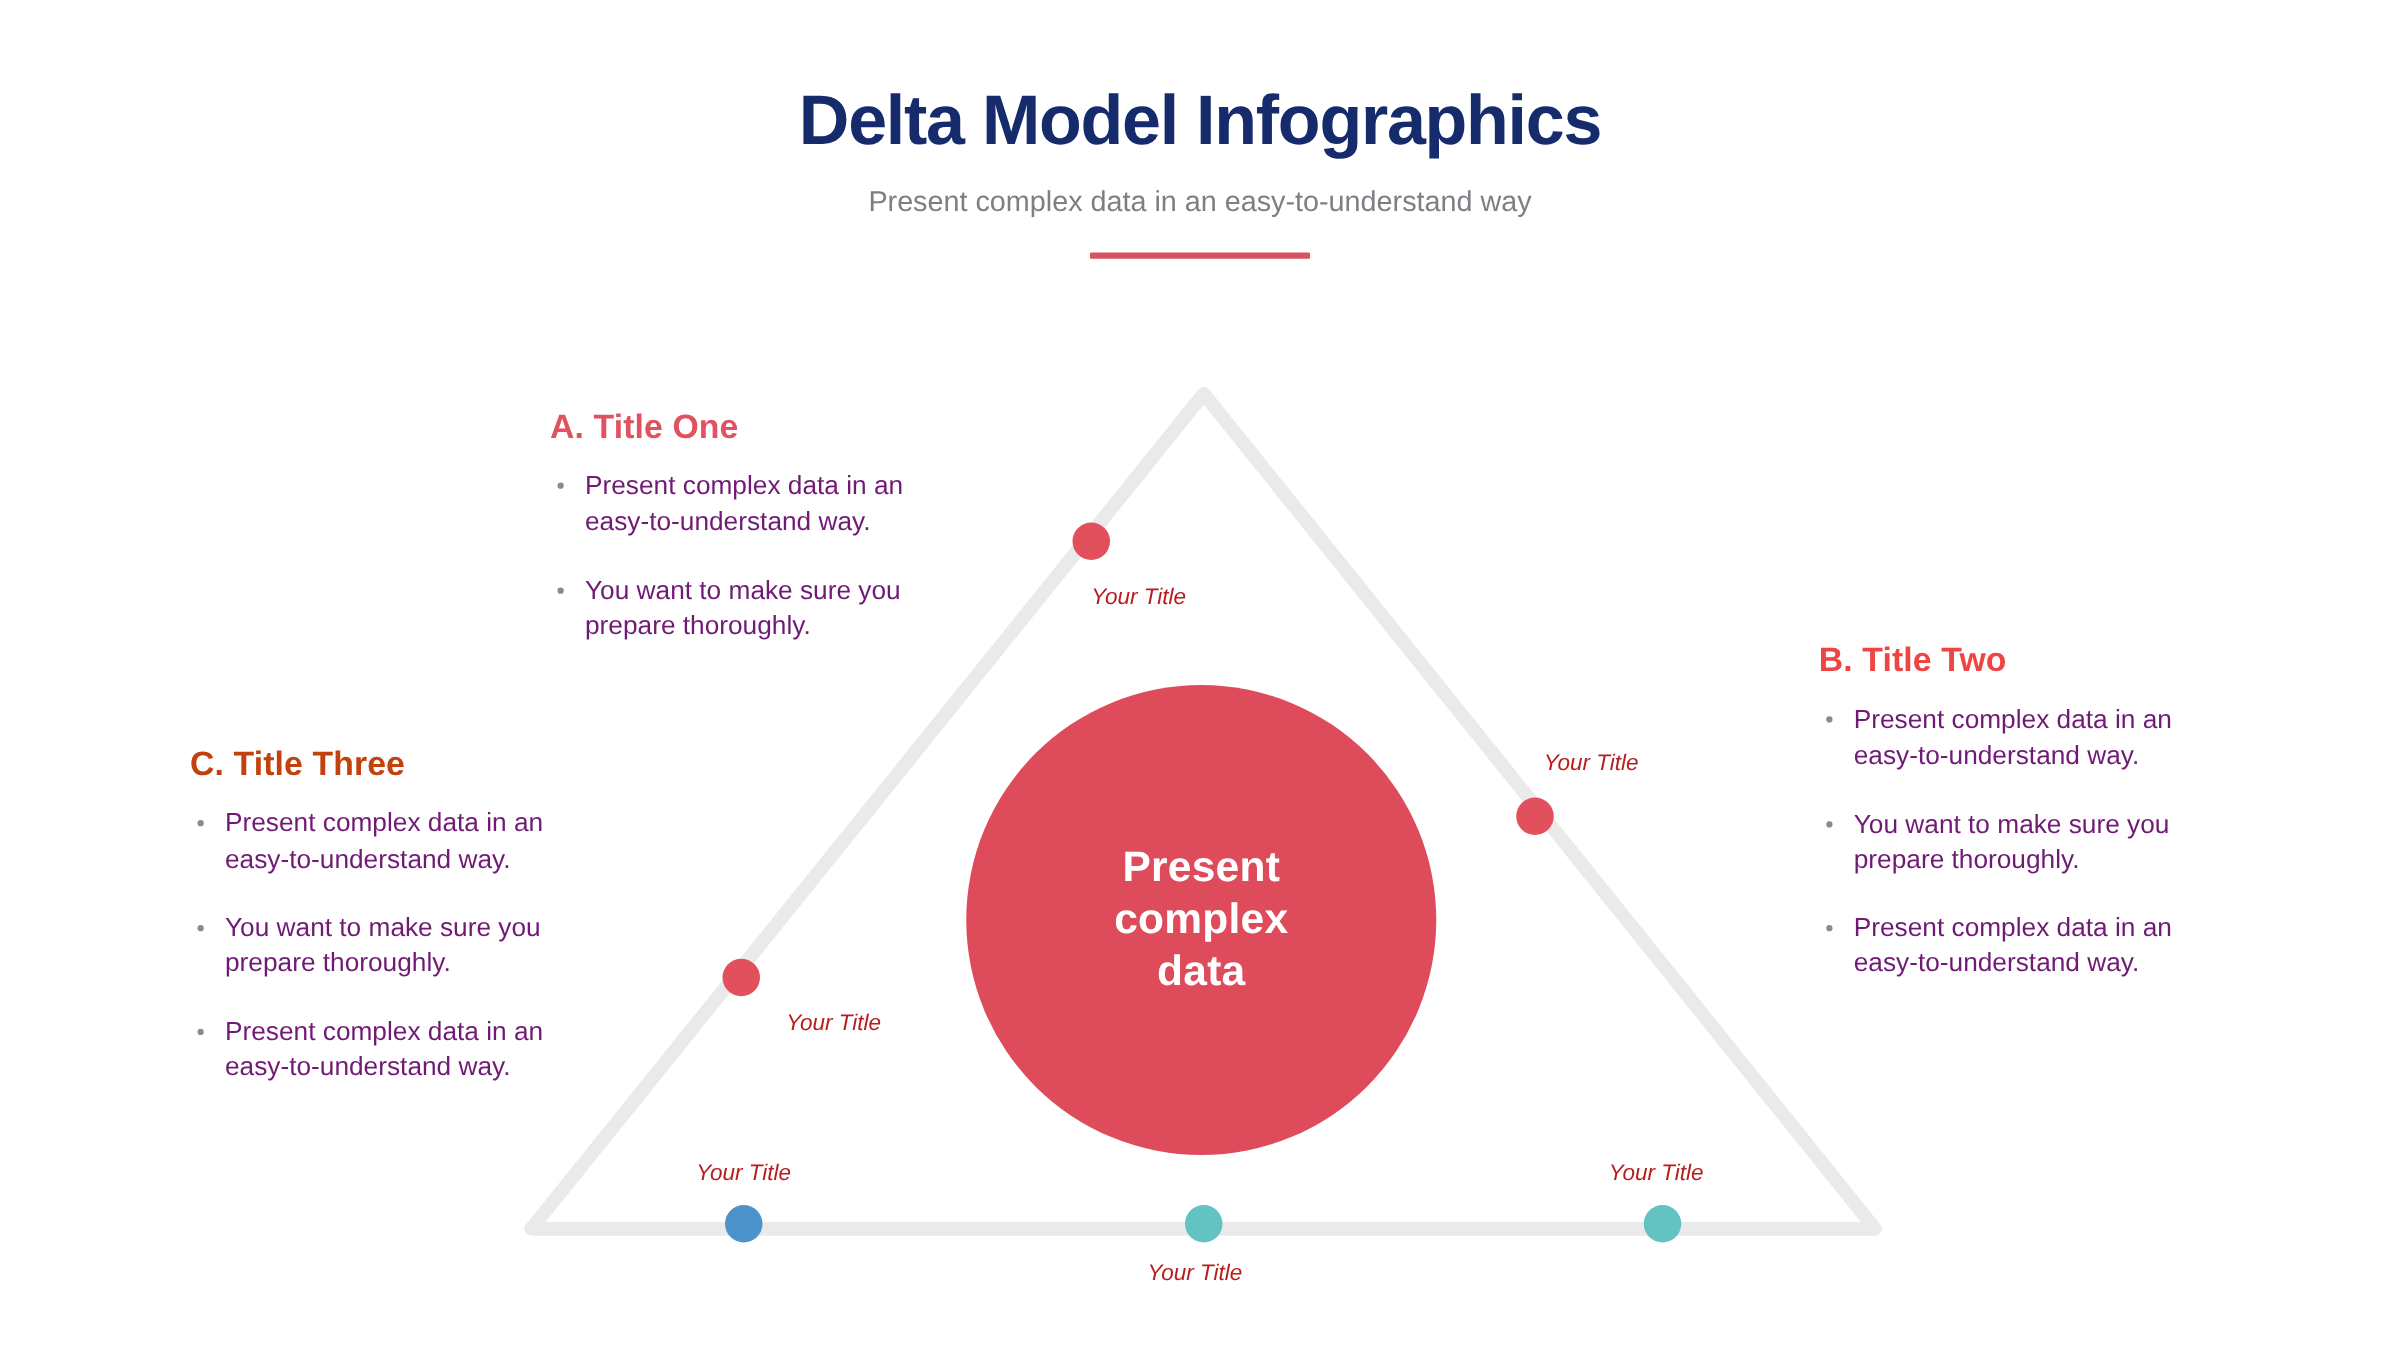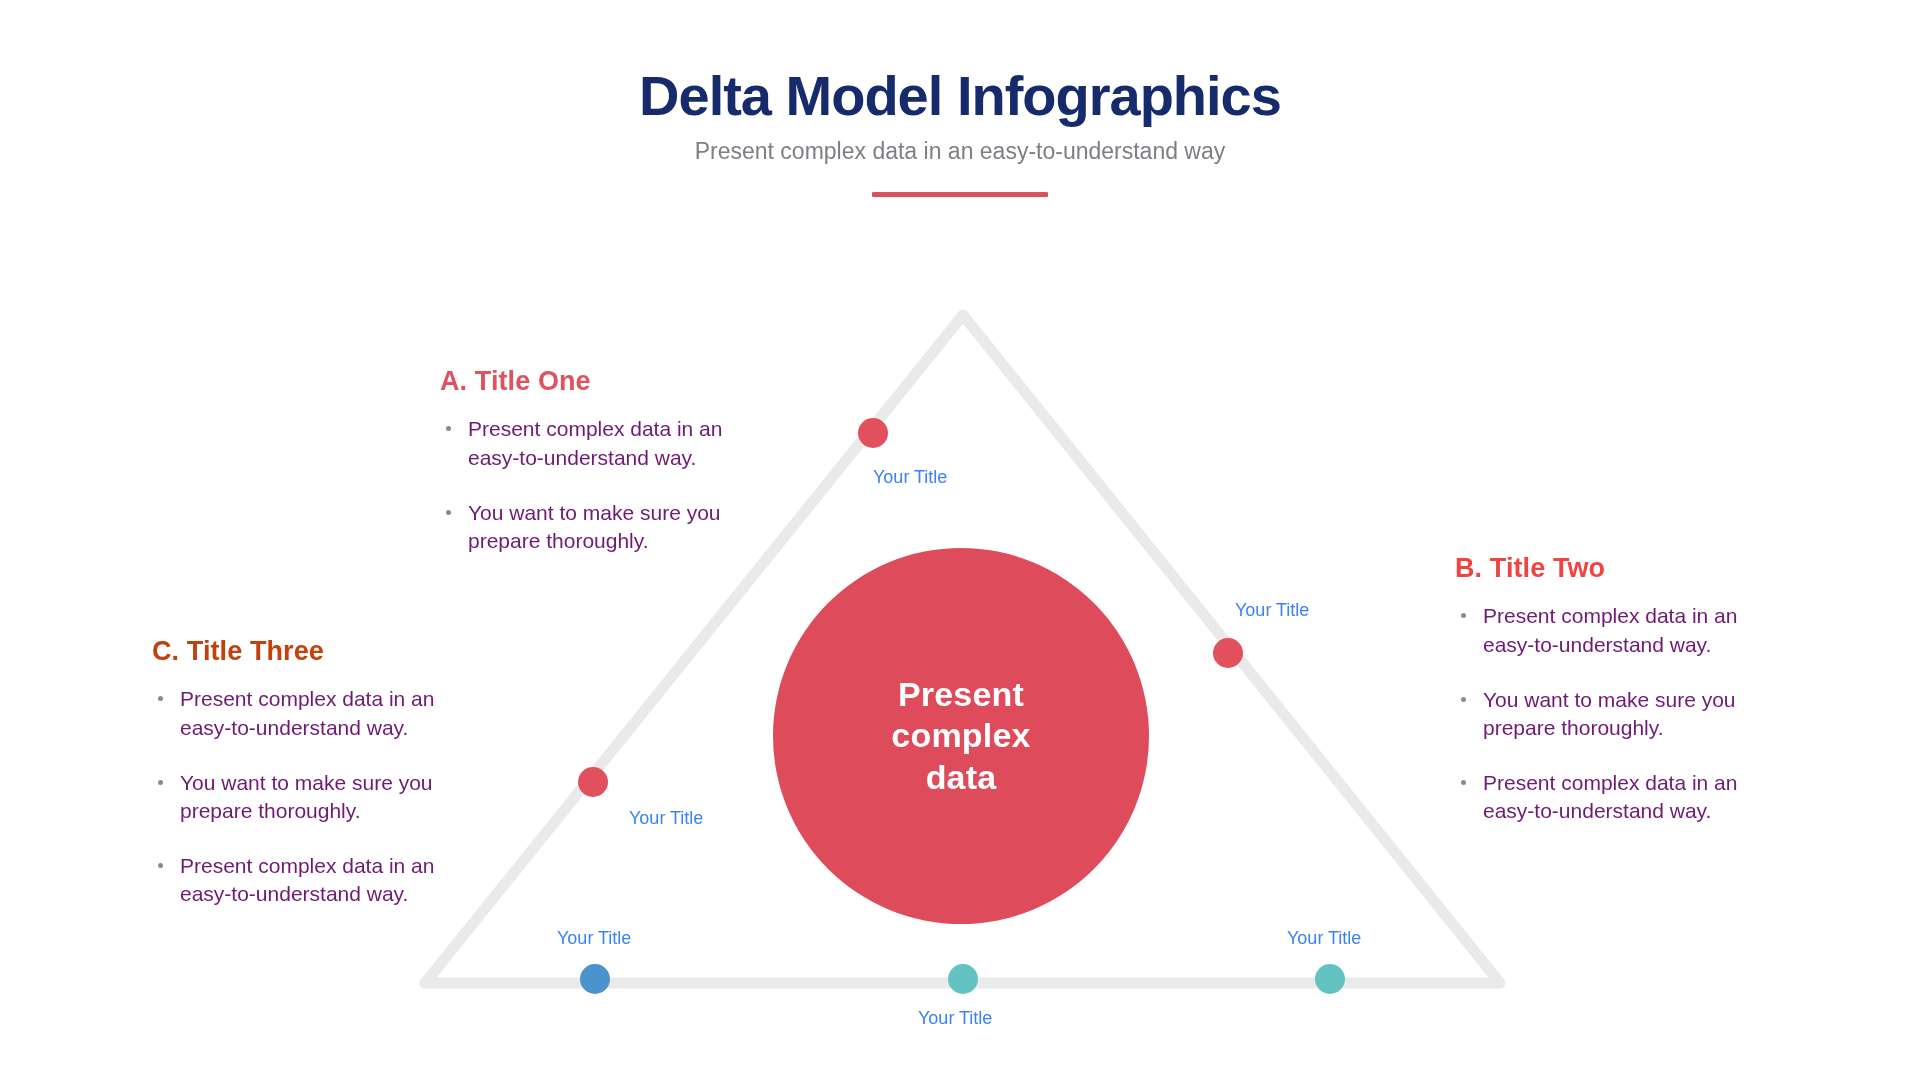--- a/index.html
+++ b/index.html
@@ -35,21 +35,21 @@
     font-weight: bold;
     letter-spacing: -1px;
     line-height: 1.0;
     margin: 0;
     color: #152B6B;
   }
   #page-subtitle {
     font-size: 23px;
     font-weight: normal;
     color: #7E7E84;
-    margin: 14px 0 0 0;
+    margin: 24px 0 0 0;
     line-height: 1.2;
   }
   #title-divider {
     width: 176px;
     height: 5px;
     background: #D9535F;
     margin: 26px auto 0 auto;
     border-radius: 1px;
   }
 
@@ -88,29 +88,29 @@
   }
 
   
   .node-dot {
     position: absolute;
     border-radius: 50%;
   }
   .node-label {
     position: absolute;
     font-size: 18px;
-    color: #3b82f6;
+    color: #b91c1c;
     white-space: nowrap;
     line-height: 1.2;
+    font-style: italic;
   }
 
   
   .section-block {
     position: absolute;
-    margin-top: 40px;
   }
   .section-heading {
     font-size: 27px;
     font-weight: bold;
     margin: 0 0 18px 0;
     line-height: 1.2;
     letter-spacing: 0.1px;
   }
   .bullet-list {
     list-style: none;

